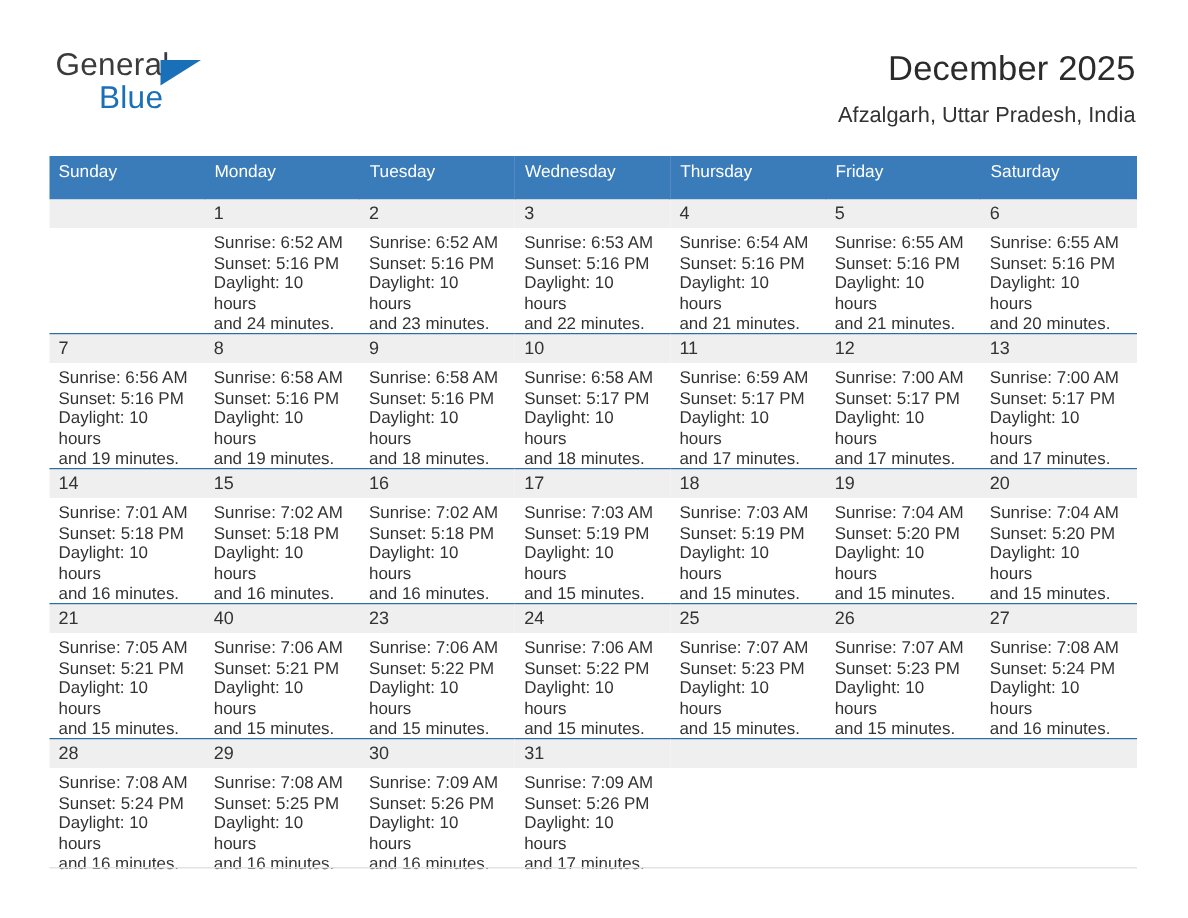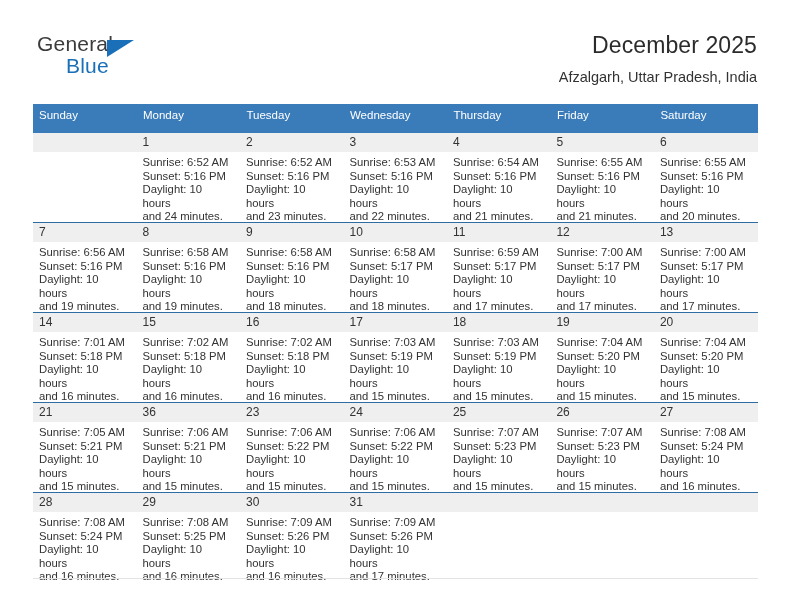--- a/index.html
+++ b/index.html
@@ -435,21 +435,21 @@
               <div class="details">
                 <div>Sunrise: 7:05 AM</div>
                 <div>Sunset: 5:21 PM</div>
                 <div>Daylight: 10 hours</div>
                 <div>and 15 minutes.</div>
               </div>
             </div>
           </td>
           <td>
             <div class="cell">
-              <div class="daynum">36</div>
+              <div class="daynum">40</div>
               <div class="details">
                 <div>Sunrise: 7:06 AM</div>
                 <div>Sunset: 5:21 PM</div>
                 <div>Daylight: 10 hours</div>
                 <div>and 15 minutes.</div>
               </div>
             </div>
           </td>
           <td>
             <div class="cell">

